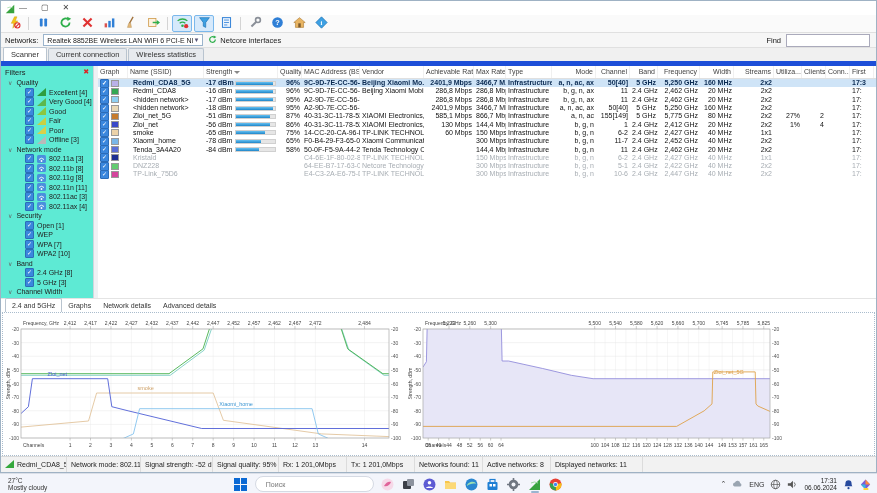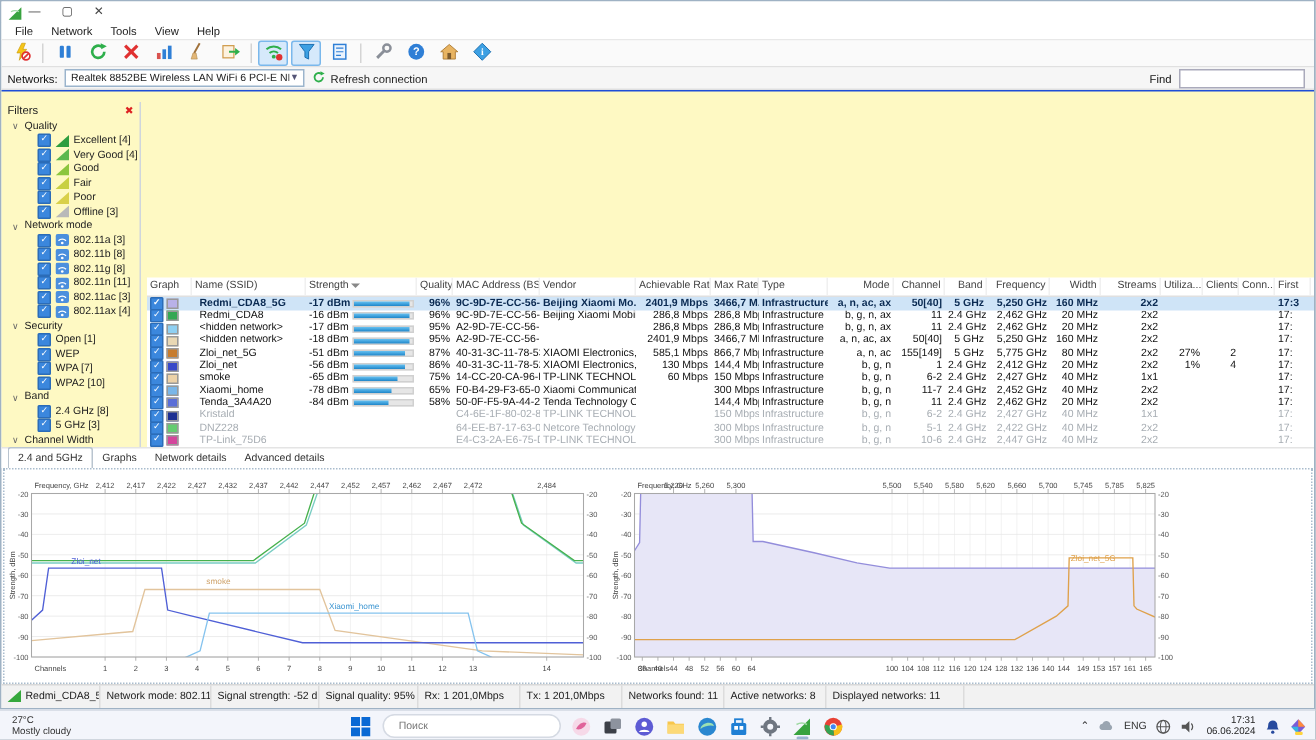--- a/index.html
+++ b/index.html
@@ -28,21 +28,21 @@
   .combo .arr{color:#557;font-size:6px;}
   .refrbtn{display:flex;align-items:center;gap:3px;background:none;border:none;font-size:7.5px;color:#222;padding:0;}
   .refrbtn svg{width:9px;height:9px;}
   .ifrow .sp{flex:1;}
   .findbox{width:78px;height:9px;border:1px solid #aab;background:#fff;font-size:7px;margin-right:2px;}
   
   .maintabs{height:13px;display:flex;align-items:flex-end;background:#f0f0f0;padding-left:2px;flex:0 0 auto;}
   .mtab{padding:1px 7px;font-size:7.5px;color:#333;border:1px solid #b9c4cf;border-bottom:none;background:#e7eaee;border-radius:2px 2px 0 0;margin-right:1px;height:10px;line-height:10px;}
   .mtab.active{background:#fff;height:11px;line-height:11px;font-weight:normal;}
   
-  .content{flex:1 1 auto;display:flex;border-top:1px solid #1d4ed8;background:#fef9c3;min-height:0;align-items:flex-end;}
+  .content{flex:1 1 auto;display:flex;border-top:5px solid #1d4ed8;background:#5eead4;min-height:0;}
   .filters{width:92px;flex:0 0 auto;border-right:1px solid #cfd6dd;display:flex;flex-direction:column;overflow:hidden;}
   .fhead{height:12px;display:flex;align-items:center;justify-content:space-between;padding:0 4px;font-size:7.5px;color:#222;}
   .fhead .fx{color:#d22;font-size:7px;}
   .ftree{flex:1;overflow:hidden;font-size:7px;}
   .fgroup{display:flex;align-items:center;height:9.5px;padding-left:7px;gap:4px;color:#222;}
   .fgroup .chev{color:#666;font-size:6px;}
   .fitem{display:flex;align-items:center;height:9.5px;padding-left:24px;gap:3px;color:#222;white-space:nowrap;}
   .cbx{width:7px;height:7px;background:#3b87dd;border:1px solid #2b6cb8;border-radius:1px;color:#fff;font-size:6px;line-height:7px;text-align:center;flex:0 0 auto;}
   .fic{width:9px;height:8px;flex:0 0 auto;}
   .splitter{width:4px;background:#eef1f4;flex:0 0 auto;}
@@ -99,27 +99,20 @@
             <polygon points="1,12 12,12 12,1" fill="#38a33f"></polygon>
             <path d="M3 5a7 7 0 0 1 7 0" fill="none" stroke="#9fd9a3" stroke-width="1"></path>
           </svg></span>
       <span class="winbtns">
         <span>—</span>
         <span>▢</span>
         <span>✕</span>
       </span>
     </div>
 
-    <div class="menubar" id="menubar">
-        <span class="mi">File</span>
-        <span class="mi">Network</span>
-        <span class="mi">Tools</span>
-        <span class="mi">View</span>
-        <span class="mi">Help</span>
-      </div>
 
     <div class="toolbar" id="toolbar">
         <div class="tbtn">
           <span><svg viewBox="0 0 16 16">
               <polygon points="8,1 4,9 7,9 6,15 12,6 9,6 11,1" fill="#f5c518" stroke="#c99700" stroke-width=".5"></polygon>
               <circle cx="11.5" cy="11.5" r="3.2" fill="none" stroke="#e03131" stroke-width="1.4"></circle>
               <line x1="9.3" y1="13.7" x2="13.7" y2="9.3" stroke="#e03131" stroke-width="1.4"></line>
             </svg></span>
         </div>
         <span class="tsep"></span>
@@ -214,27 +207,32 @@
       <span>Networks:</span>
       <div class="combo">
         <span class="cv">Realtek 8852BE Wireless LAN WiFi 6 PCI-E NIC</span>
         <span class="arr">▼</span>
       </div>
       <button class="refrbtn">
         <span id="refrico"><svg viewBox="0 0 16 16" style="width: 9px; height: 9px;">
               <path d="M13 8a5 5 0 1 1-2-4" fill="none" stroke="#2eaf4b" stroke-width="2.2"></path>
               <polygon points="10,1 15,3.5 10.5,6" fill="#2eaf4b"></polygon>
             </svg></span>
-        <span>Refresh connection</span>
+        <span>Netcore interfaces</span>
       </button>
       <span class="sp"></span>
       <span>Find</span>
       <input class="findbox" style="">
     </div>
 
+    <div class="maintabs" id="maintabs">
+        <span class="mtab active">Scanner</span>
+        <span class="mtab">Current connection</span>
+        <span class="mtab">Wireless statistics</span>
+      </div>
 
     <div class="content">
       <div class="filters">
         <div class="fhead">
           <span>Filters</span>
           <span class="fx">✖</span>
         </div>
         <div class="ftree" id="ftree">
             <div class="fgroup">
               <span class="chev">∨</span>

